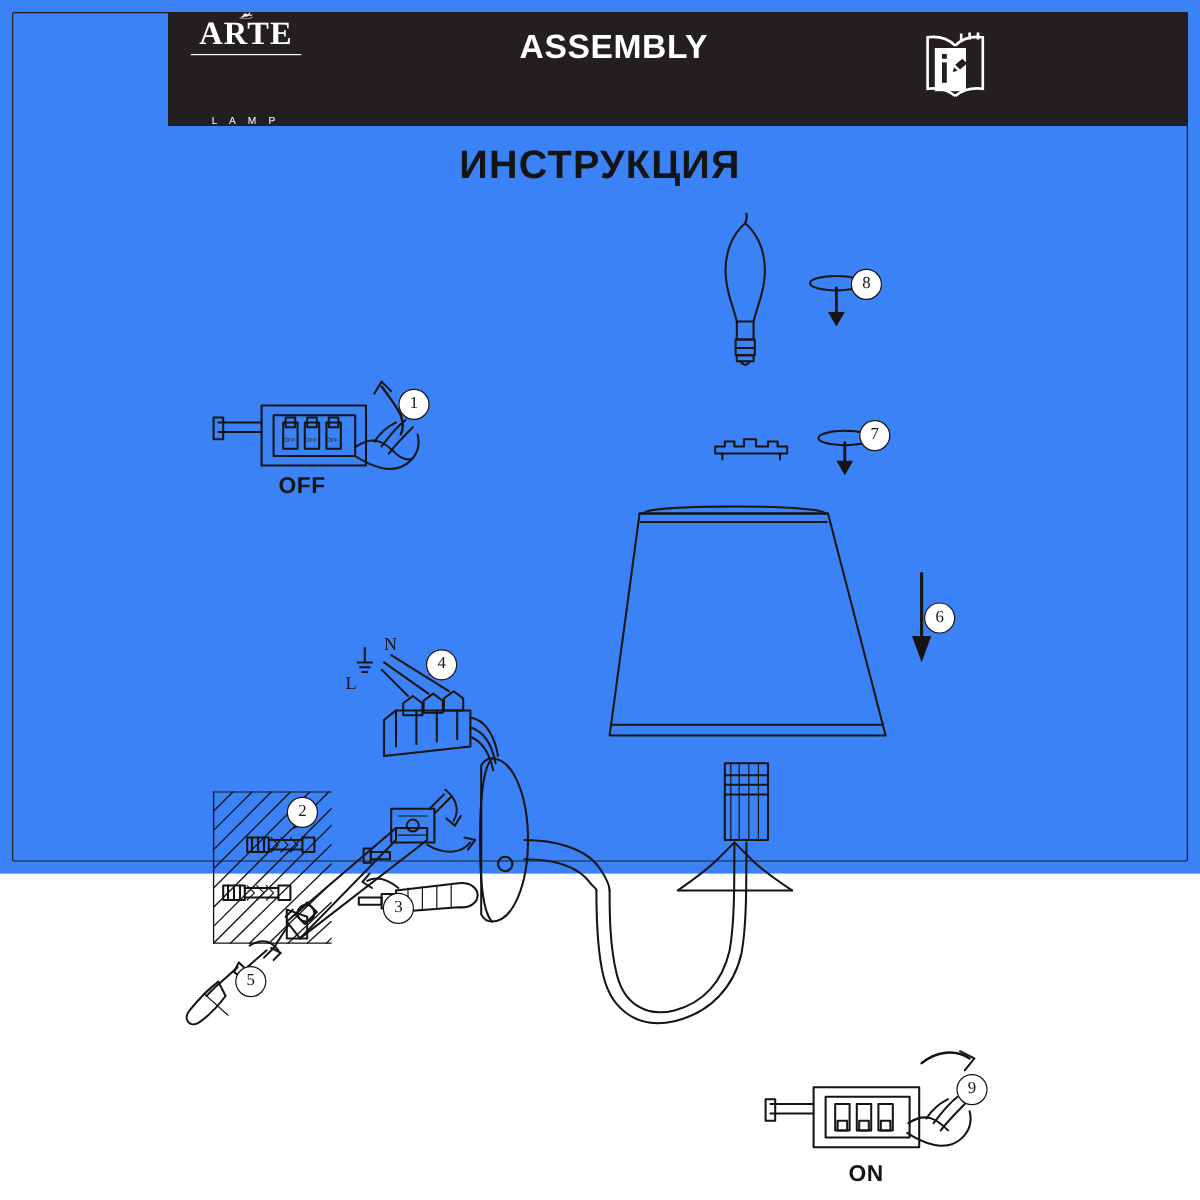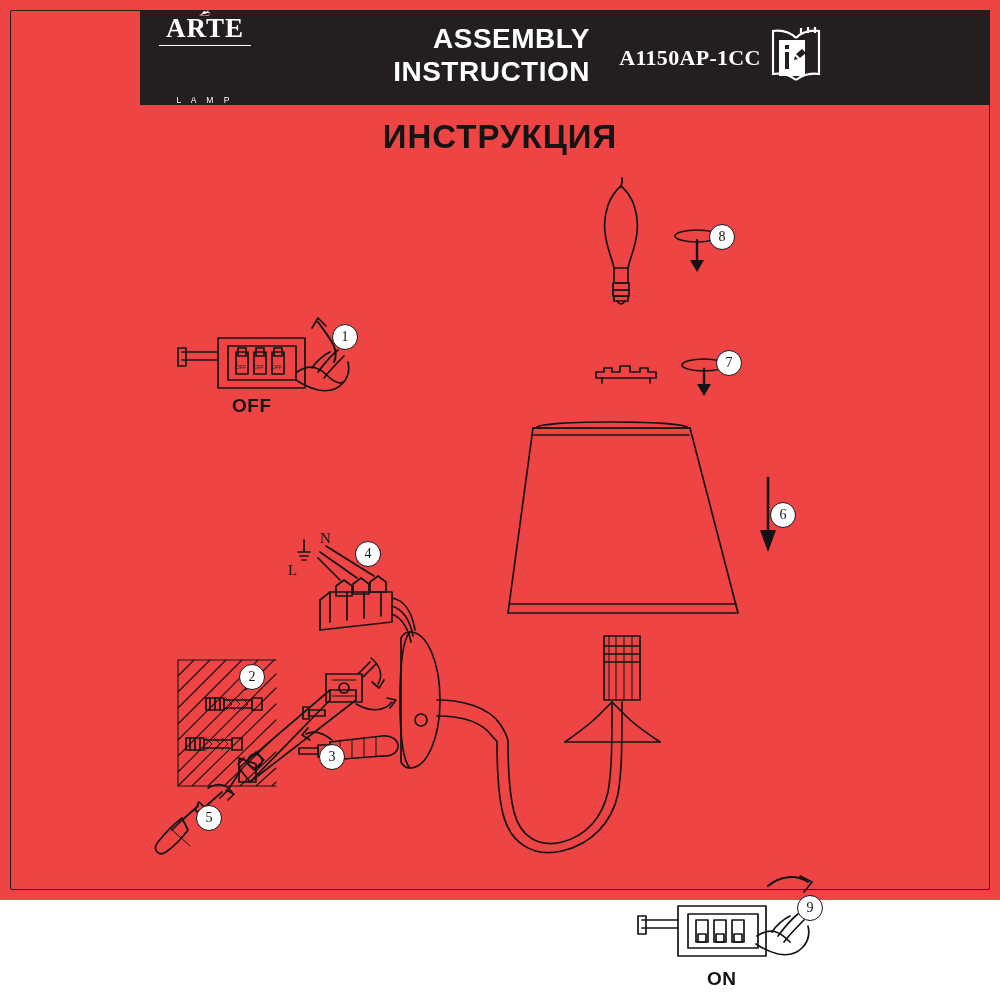--- a/index.html
+++ b/index.html
@@ -6,22 +6,22 @@
   html, body { margin:0; padding:0; }
   body {
     width:1000px; height:1000px;
     background:#ffffff;
     font-family:"Liberation Sans", sans-serif;
     color:#111;
     overflow:hidden;
   }
   #sheet {
     position:relative;
-    width:1000px; height:900px;
-    background:#ef4444;
+    width:1000px; height:728px;
+    background:#3b82f6;
   }
   
   .page-border {
     position:absolute;
     left:10px; top:10px; right:10px; bottom:10px;
     border:1.5px solid #231f20;
     border-radius:2px;
   }
   
   .header {
@@ -150,24 +150,22 @@
       <path fill="#ffffff" d="M2 29 C16 33 40 34 56 30 C62 28 68 26 72 23 C70 28 64 31 57 33
         C42 36 18 35 4 31 Z"></path>
     </svg>
     <div class="logo-arte">ARTE</div>
     <div class="logo-rule"></div>
     <div class="logo-lamp">L A M P</div>
   </div>
 
   <div class="hdr-title">
     <div>ASSEMBLY</div>
-    <div>INSTRUCTION</div>
   </div>
 
-  <div class="hdr-code">A1150AP-1CC</div>
 
   <svg class="hdr-manual-icon" viewBox="0 0 62 60">
     <g fill="none" stroke="#ffffff" stroke-width="2.2">
       <path d="M31 12 C25 6 16 4 8 5 L8 48 C16 47 25 49 31 54"></path>
       <path d="M31 12 C37 6 46 4 54 5 L54 48 C46 47 37 49 31 54"></path>
       <path d="M36 8 L36 2 M43 7 L43 1 M50 7 L50 1"></path>
     </g>
     <rect x="14" y="14" width="26" height="36" fill="#ffffff"></rect>
     <rect x="20" y="19" width="4" height="4" fill="#231f20"></rect>
     <rect x="20" y="26" width="4" height="17" fill="#231f20"></rect>

